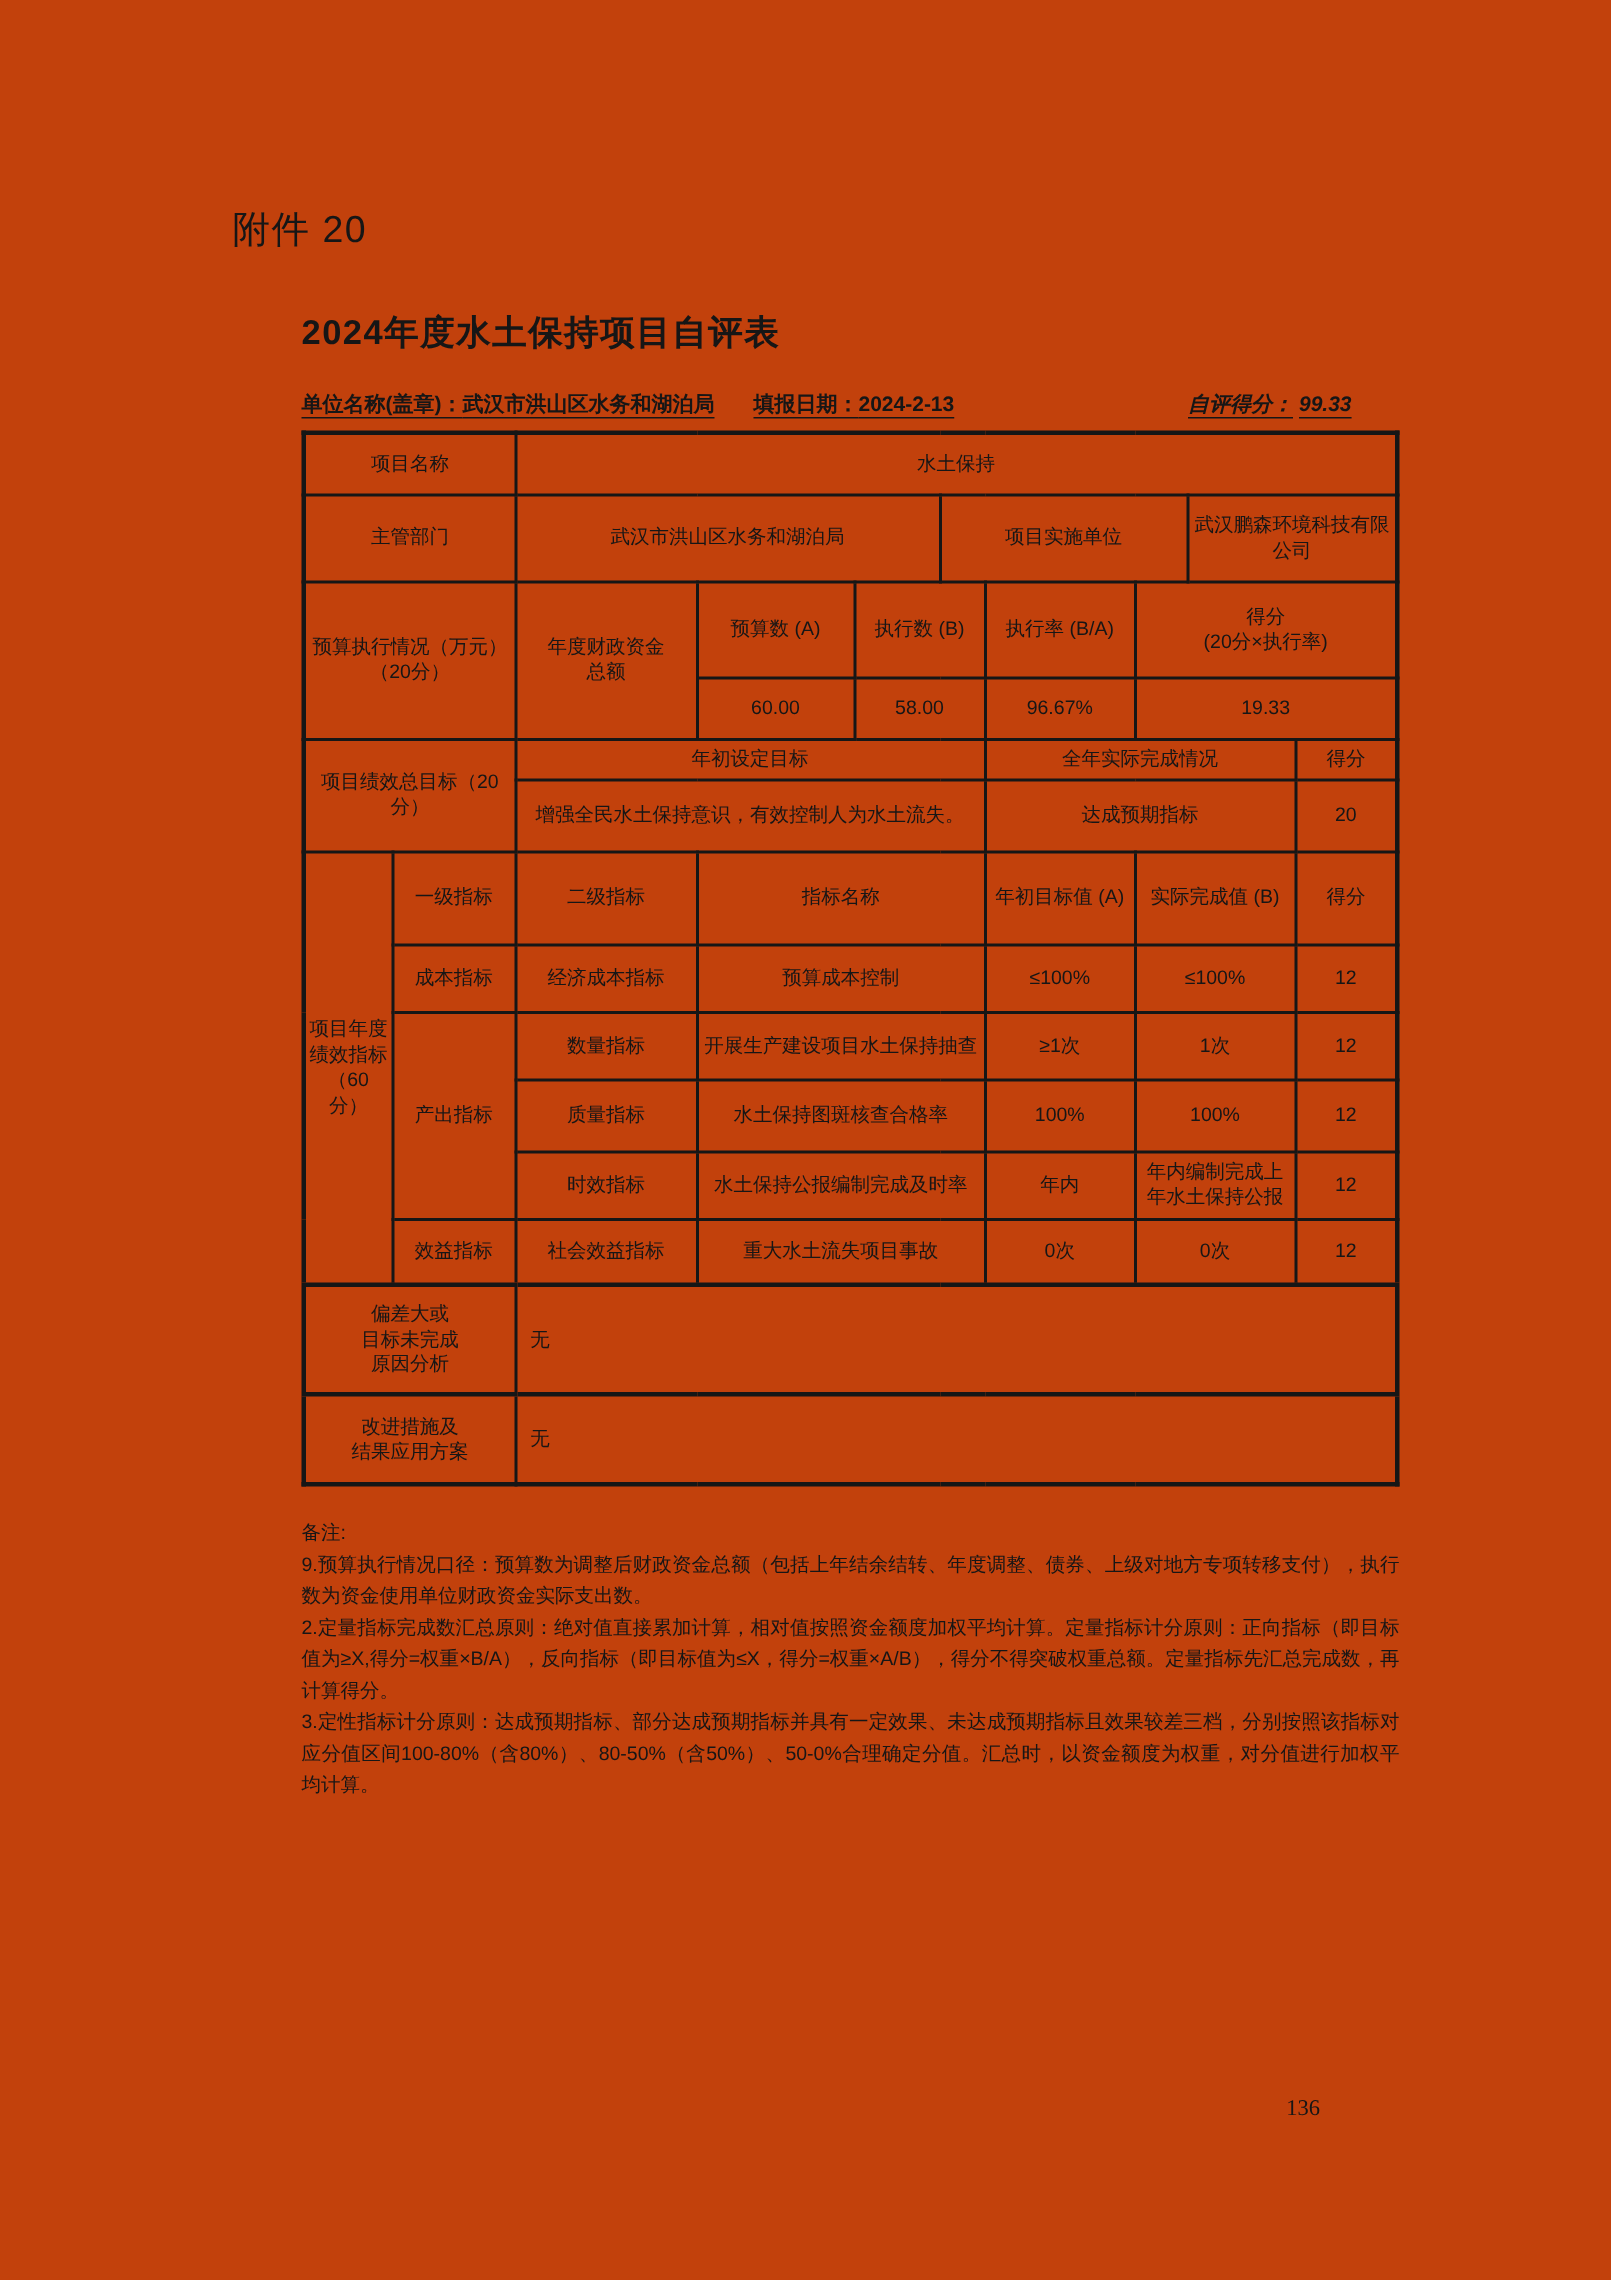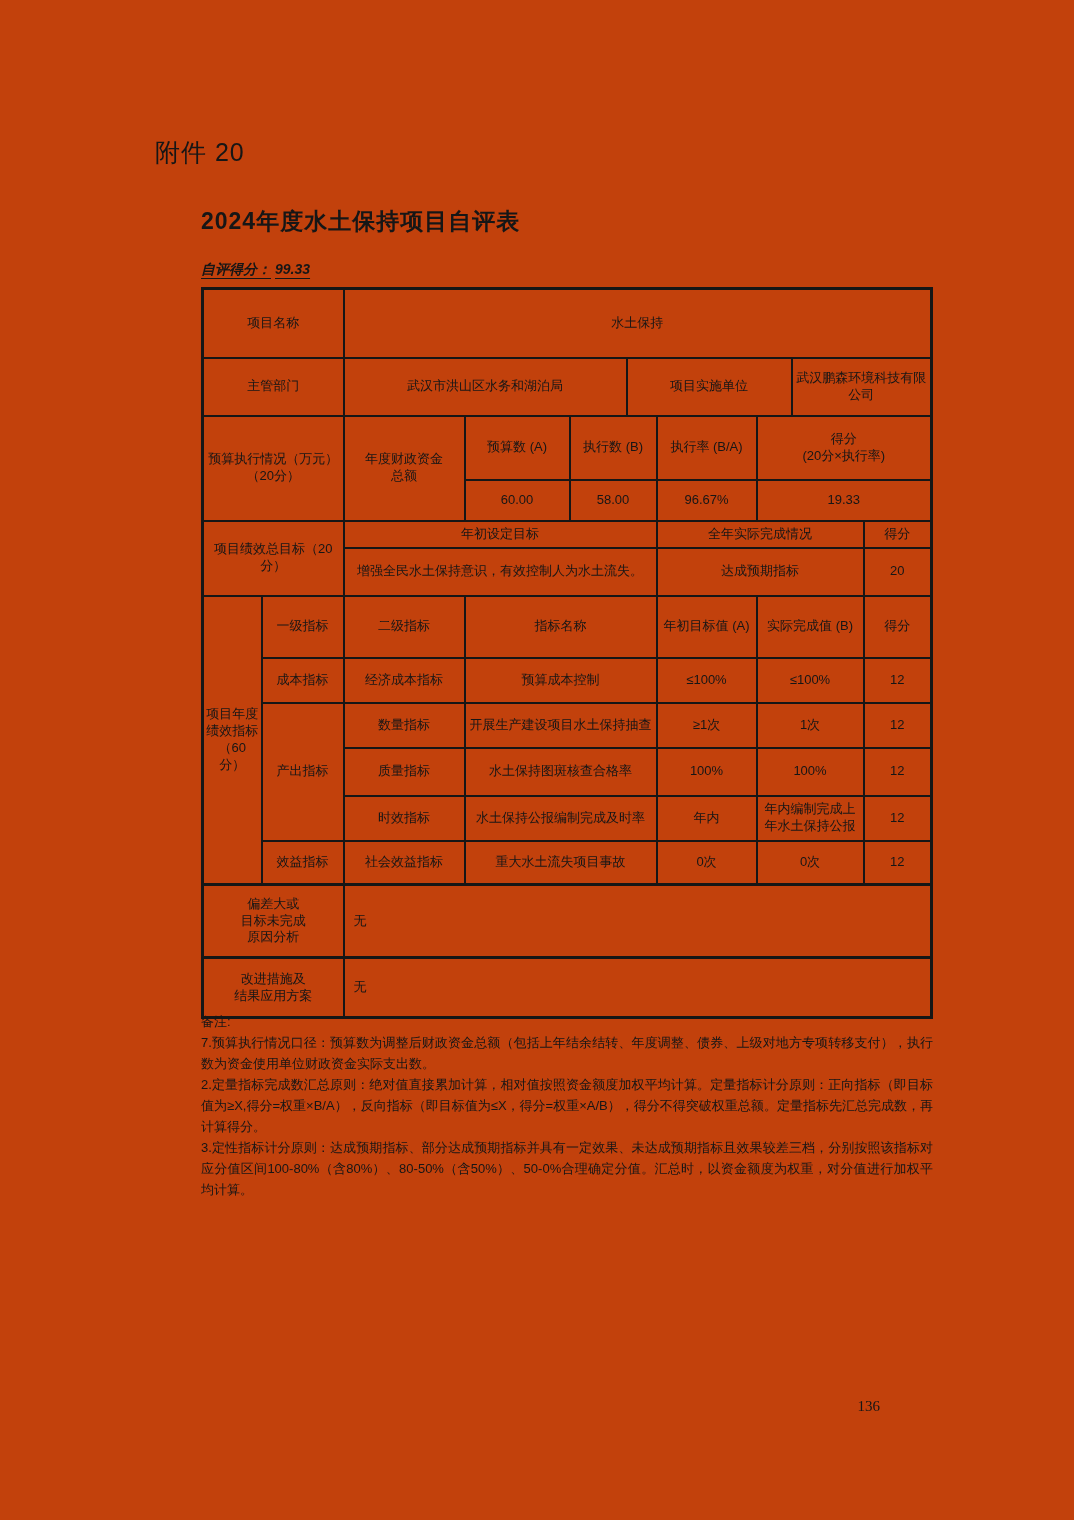--- a/index.html
+++ b/index.html
@@ -60,20 +60,24 @@
 </head>
 <body>
 
 <div class="page">
 
   <div class="attachment">附件 20</div>
 
   <div class="doc-title">2024年度水土保持项目自评表</div>
 
   <div class="form-header">
+    <div class="left-group">
+      <span class="u"><span>单位名称(盖章)：</span><span>武汉市洪山区水务和湖泊局</span></span>
+      <span class="u"><span>填报日期：</span><span>2024-2-13</span></span>
+    </div>
     <div class="score-group u">
       <span>自评得分：</span>
       <span class="score-val">99.33</span>
     </div>
   </div>
 
   <table class="main">
     <colgroup>
       <col style="width:59px">
         <col style="width:82px">
@@ -81,21 +85,21 @@
         <col style="width:105px">
         <col style="width:57px">
       <col style="width:30px">
         <col style="width:100px">
         <col style="width:35px">
         <col style="width:72px">
         <col style="width:68px">
     </colgroup>
 
     <tbody>
-        <tr style="height:69px">
+        <tr style="height:41px">
       <td colspan="2">项目名称</td>
       <td colspan="8">水土保持</td>
     </tr>
 
     <tr style="height:58px">
       <td colspan="2">主管部门</td>
       <td colspan="3">武汉市洪山区水务和湖泊局</td>
       <td colspan="3">项目实施单位</td>
       <td colspan="2">武汉鹏森环境科技有限公司</td>
     </tr>
@@ -197,20 +201,20 @@
     <tr style="height:60px" class="thick-top">
       <td colspan="2">改进措施及
 结果应用方案</td>
       <td colspan="8" class="left-val">无</td>
     </tr>
   </tbody>
     </table>
 
   <div class="notes">
     <div class="note-title">备注:</div>
-    <div>7.预算执行情况口径：预算数为调整后财政资金总额（包括上年结余结转、年度调整、债券、上级对地方专项转移支付），执行数为资金使用单位财政资金实际支出数。</div>
+    <div>9.预算执行情况口径：预算数为调整后财政资金总额（包括上年结余结转、年度调整、债券、上级对地方专项转移支付），执行数为资金使用单位财政资金实际支出数。</div>
     <div>2.定量指标完成数汇总原则：绝对值直接累加计算，相对值按照资金额度加权平均计算。定量指标计分原则：正向指标（即目标值为≥X,得分=权重×B/A），反向指标（即目标值为≤X，得分=权重×A/B），得分不得突破权重总额。定量指标先汇总完成数，再计算得分。</div>
     <div>3.定性指标计分原则：达成预期指标、部分达成预期指标并具有一定效果、未达成预期指标且效果较差三档，分别按照该指标对应分值区间100-80%（含80%）、80-50%（含50%）、50-0%合理确定分值。汇总时，以资金额度为权重，对分值进行加权平均计算。</div>
   </div>
 
   <div class="page-number">136</div>
 
 </div>
 
 </body></html>

